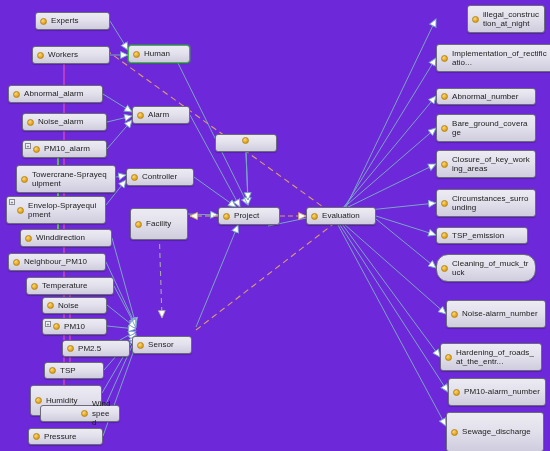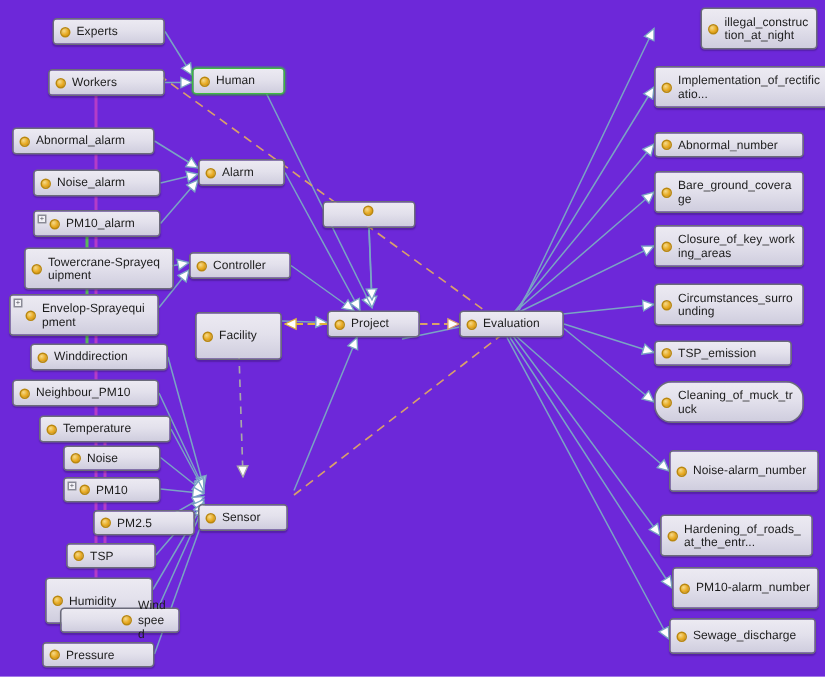--- a/index.html
+++ b/index.html
@@ -308,18 +308,18 @@
         <span class="lbl">Noise-alarm_number</span>
       </div>
       <div class="node" style="left: 440px; top: 343px; width: 102px; height: 28px;">
         <span class="dot"></span>
         <span class="lbl">Hardening_of_roads_at_the_entr...</span>
       </div>
       <div class="node" style="left: 448px; top: 378px; width: 98px; height: 28px;">
         <span class="dot"></span>
         <span class="lbl">PM10-alarm_number</span>
       </div>
-      <div class="node" style="left: 446px; top: 412px; width: 98px; height: 24px;">
+      <div class="node" style="left: 446px; top: 412px; width: 98px; height: 40px;">
         <span class="dot"></span>
         <span class="lbl">Sewage_discharge</span>
       </div>
     </div>
 </div>
 
 </body></html>

